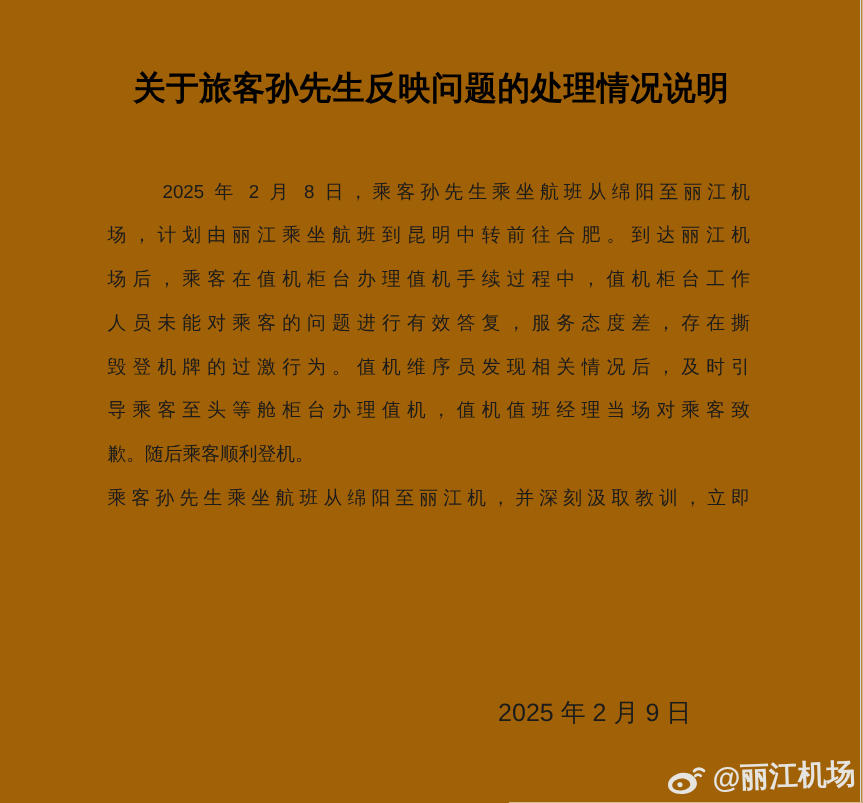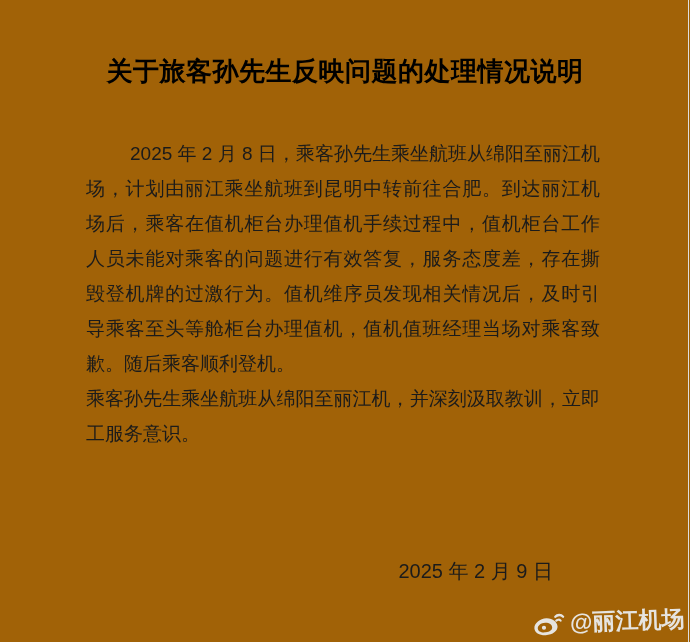--- a/index.html
+++ b/index.html
@@ -33,21 +33,21 @@
   }
   .doc-body {
     position: absolute;
     top: 136px;
     left: 86px;
     width: 514px;
   }
   .line {
     height: 35px;
     line-height: 35px;
-    font-size: 19px;
+    font-size: 15px;
     white-space: nowrap;
     color: #1b1b1b;
   }
   .line.fill {
     text-align: justify;
     text-align-last: justify;
   }
   .line.indent {
     padding-left: 44px;
   }
@@ -91,21 +91,20 @@
 
   <div class="doc-body">
       <div class="line indent fill">2025 年 2 月 8 日，乘客孙先生乘坐航班从绵阳至丽江机</div>
       <div class="line fill">场，计划由丽江乘坐航班到昆明中转前往合肥。到达丽江机</div>
       <div class="line fill">场后，乘客在值机柜台办理值机手续过程中，值机柜台工作</div>
       <div class="line fill">人员未能对乘客的问题进行有效答复，服务态度差，存在撕</div>
       <div class="line fill">毁登机牌的过激行为。值机维序员发现相关情况后，及时引</div>
       <div class="line fill">导乘客至头等舱柜台办理值机，值机值班经理当场对乘客致</div>
       <div class="line">歉。随后乘客顺利登机。</div>
       <div class="line fill">乘客孙先生乘坐航班从绵阳至丽江机，并深刻汲取教训，立即</div>
-      <div class="line">工服务意识。</div>
     </div>
 
   <div class="sign-block">
     <div class="sig-date">2025 年 2 月 9 日</div>
   </div>
 
   <div class="watermark">
     <span>
       <svg width="34" height="27" viewBox="0 0 34 27" fill="none">
         <path fill-rule="evenodd" clip-rule="evenodd" fill="currentColor" d="M14.5 8.1 C8.2 8.1 2.2 12.6 2.2 17.6 C2.2 22.1 7.3 25.0 13.3 25.0 C20.4 25.0 25.4 21.2 25.4 16.8 C25.4 12.3 20.8 8.1 14.5 8.1 Z M13.4 22.1 C9.2 22.6 5.6 20.8 5.6 18.0 C5.6 15.2 9.0 12.6 13.1 12.6 C17.3 12.6 20.0 14.8 20.0 17.5 C20.0 19.9 17.5 21.6 13.4 22.1 Z"></path>

